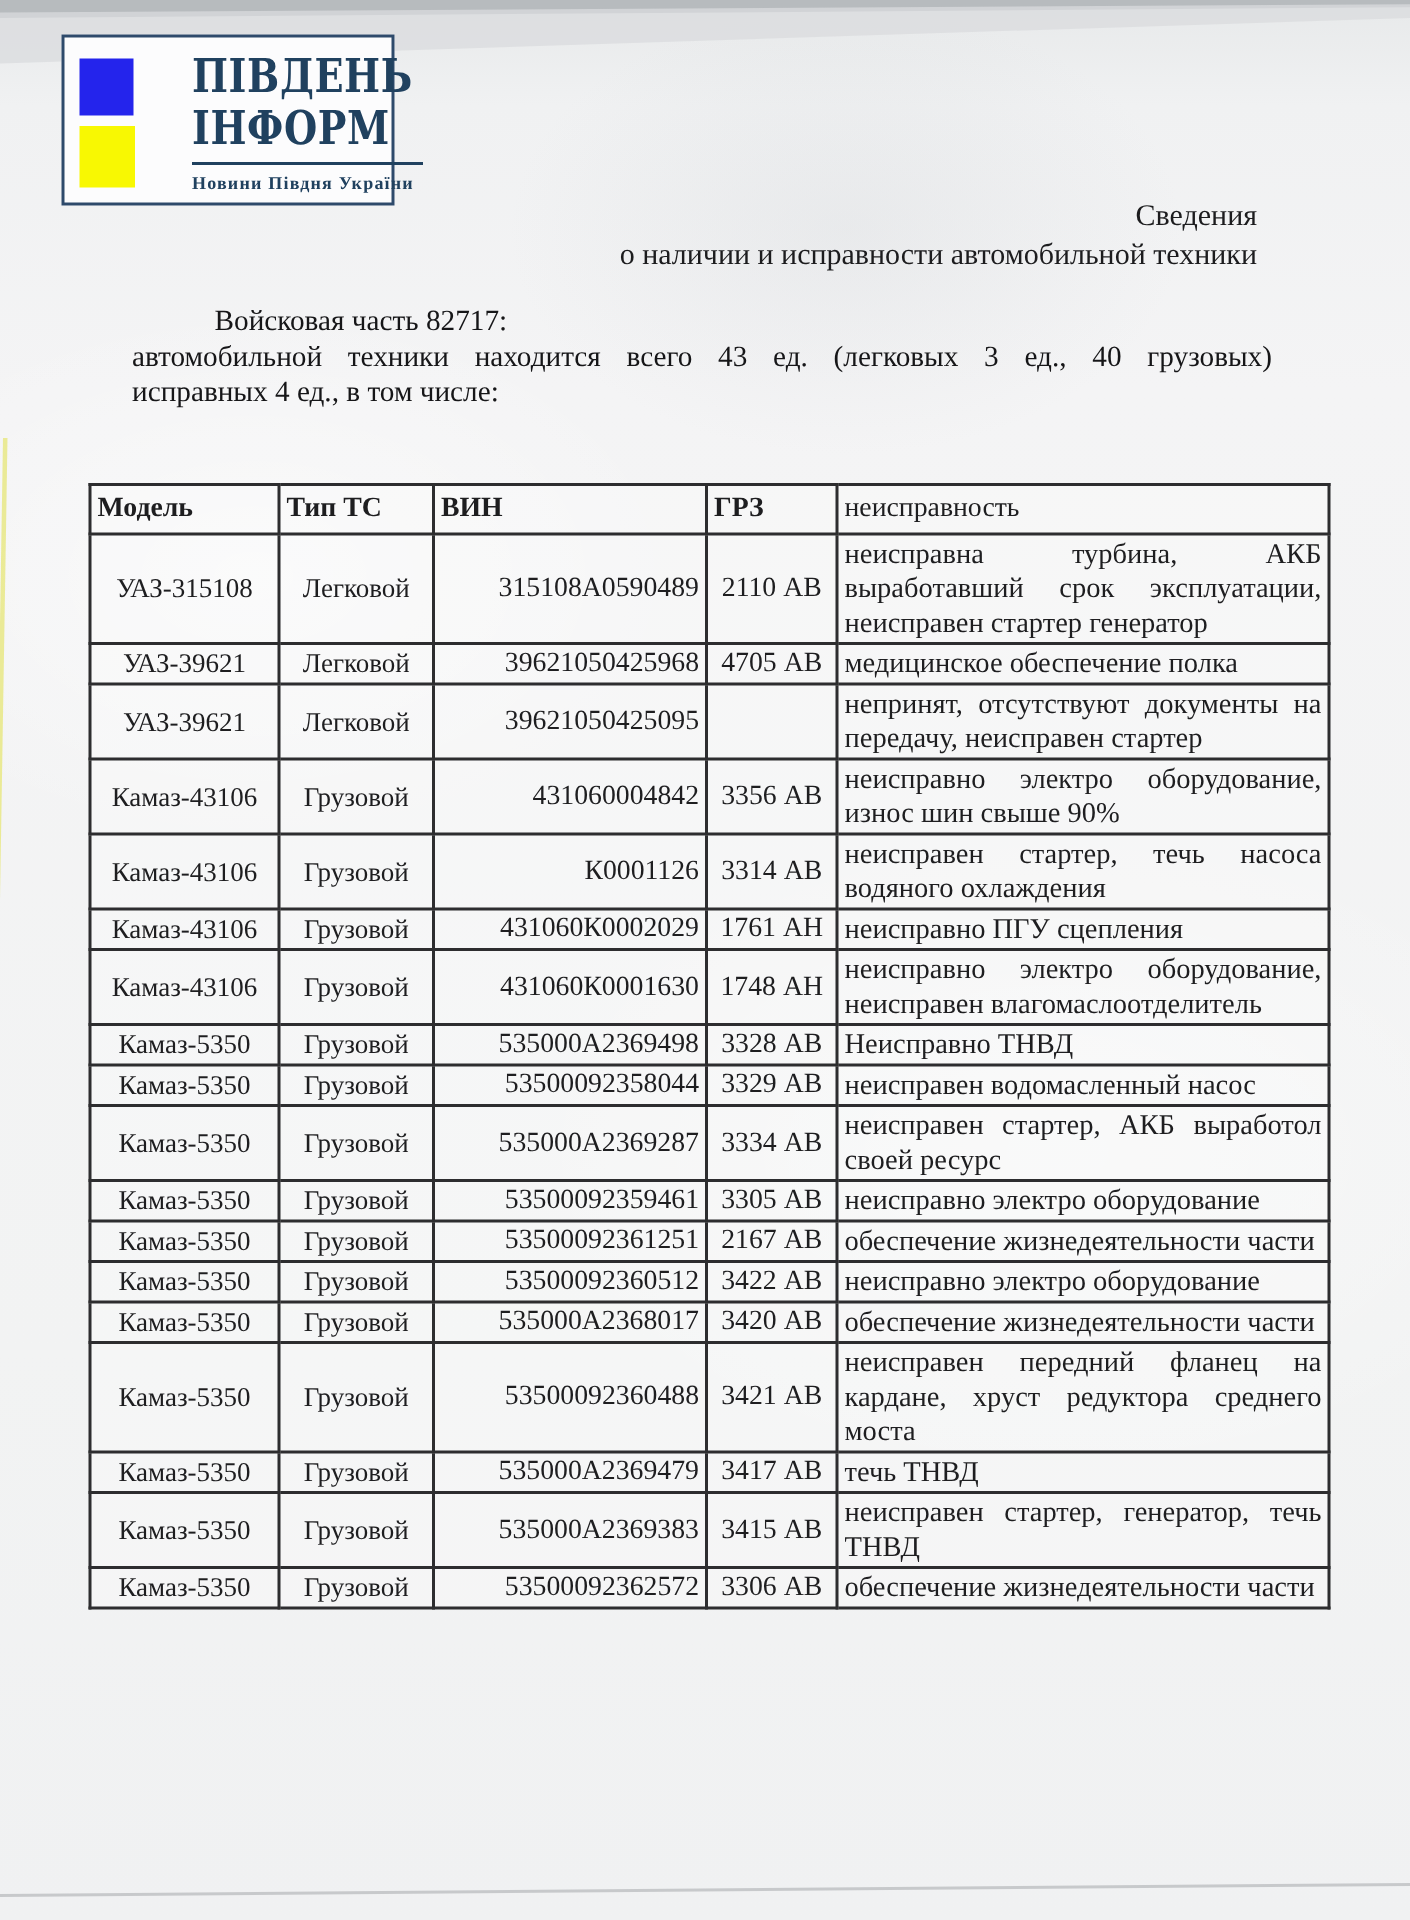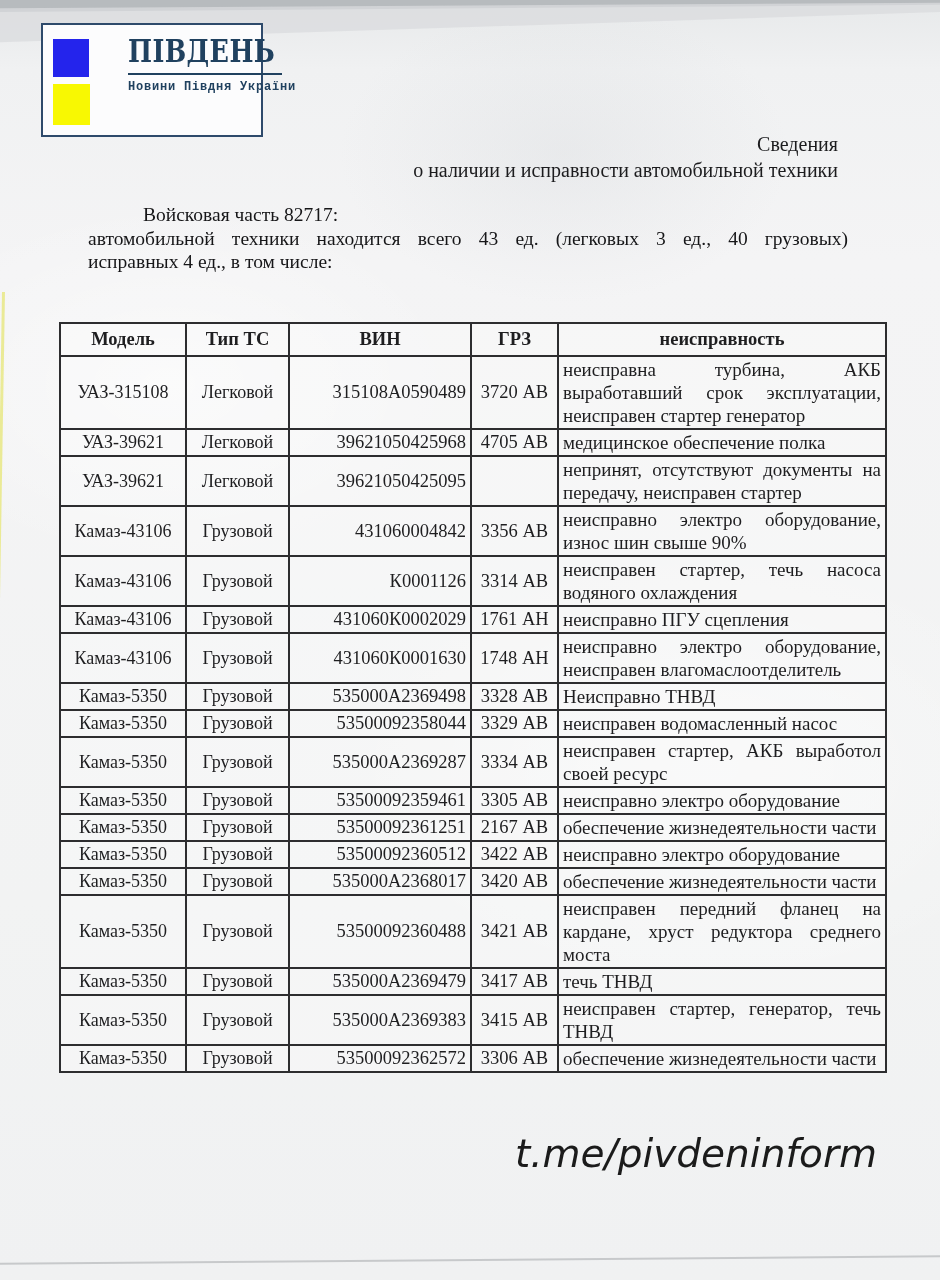--- a/index.html
+++ b/index.html
@@ -29,37 +29,37 @@
   
   .logo{position:absolute;left:41px;top:23px;width:222px;height:114px;box-sizing:border-box;
     border:2px solid #2e4a6b;background:#fcfcfd;}
   .sq{position:absolute;left:10px;}
   .sq.blue{top:14px;width:36px;height:38px;background:#2424ec;}
   .sq.yellow{top:59px;width:37px;height:41px;background:#f8f802;}
   .logo-text{position:absolute;left:54px;top:9px;width:160px;color:#20415f;margin-left:31px;}
   .logo-line{font-family:"DejaVu Serif", serif;font-weight:bold;font-size:31px;line-height:35px;
     letter-spacing:.5px;display:inline-block;transform:scaleX(.82);transform-origin:left center;white-space:nowrap;}
   .logo-divider{margin-top:4px;width:154px;border-top:2.5px solid #20415f;}
-  .logo-tagline{font-family:Liberation Mono, monospace;font-weight:bold;font-size:12px;margin-top:5px;
+  .logo-tagline{font-family:Liberation Serif, serif;font-weight:bold;font-size:12px;margin-top:5px;
     letter-spacing:.8px;white-space:nowrap;}
   
   .doc-title{position:absolute;left:78px;top:131px;width:760px;text-align:right;
     font-size:20px;line-height:26px;color:#1c1c1e;}
   
   .intro{position:absolute;left:88px;top:203px;width:760px;font-size:19.5px;line-height:23.5px;color:#161618;}
   .intro p{margin:0;}
   .indent{text-indent:55px;}
   .jline{text-align:justify;text-align-last:justify;}
   
   table.report{position:absolute;left:59px;top:322px;width:826px;border-collapse:collapse;
     table-layout:fixed;background:rgba(252,252,252,.35);color:#1e1e20;}
   table.report th, table.report td{border:2px solid #2d2d2f;vertical-align:middle;
     padding:1px 4px;line-height:23px;overflow:hidden;}
-  table.report th{font-size:18.5px;font-weight:bold;height:29px;text-align:center;}
-  table.report th.th-fault{font-weight:bold;}
+  table.report th{font-size:18.5px;font-weight:bold;height:29px;text-align:left;}
+  table.report th.th-fault{font-weight:normal;}
   td.c-model{text-align:center;font-size:18px;margin-top:24px;}
   td.c-type{text-align:center;font-size:18px;margin-left:14px;}
   td.c-vin{text-align:right;font-size:18.5px;}
   td.c-grz{text-align:center;font-size:18.5px;}
   td.c-fault{text-align:justify;font-size:19px;padding:2px 13px 2px 8px;}
   
   .watermark{position:absolute;right:63px;top:1131px;width:500px;text-align:right;
     font-family:"DejaVu Sans", sans-serif;font-style:italic;font-size:39px;color:#1b1b1b;}
 </style>
 </head>
@@ -70,20 +70,21 @@
   <div class="scan-top-band1"></div>
   <div class="scan-top-band2"></div>
   <div class="scan-left-edge"></div>
   <div class="scan-bottom-line"></div>
 
   <div class="logo">
     <div class="sq blue"></div>
     <div class="sq yellow"></div>
     <div class="logo-text">
       <div><span class="logo-line">ПІВДЕНЬ</span></div>
+      <div><span class="logo-line">ІНФОРМ</span></div>
       <div class="logo-divider"></div>
       <div class="logo-tagline">Новини Півдня України</div>
     </div>
   </div>
 
   <div class="doc-title">
     <div>Сведения</div>
     <div>о наличии и исправности автомобильной техники</div>
   </div>
 
@@ -106,21 +107,21 @@
       <th>Модель</th>
       <th>Тип ТС</th>
       <th>ВИН</th>
       <th>ГРЗ</th>
       <th class="th-fault">неисправность</th>
     </tr>
     <tr>
       <td class="c-model">УАЗ-315108</td>
       <td class="c-type">Легковой</td>
       <td class="c-vin">315108А0590489</td>
-      <td class="c-grz">3720 АВ</td>
+      <td class="c-grz">2110 АВ</td>
       <td class="c-fault">неисправна турбина, АКБ выработавший срок эксплуатации, неисправен стартер генератор</td>
     </tr>
     <tr>
       <td class="c-model">УАЗ-39621</td>
       <td class="c-type">Легковой</td>
       <td class="c-vin">39621050425968</td>
       <td class="c-grz">4705 АВ</td>
       <td class="c-fault">медицинское обеспечение полка</td>
     </tr>
     <tr>
@@ -231,15 +232,14 @@
     <tr>
       <td class="c-model">Камаз-5350</td>
       <td class="c-type">Грузовой</td>
       <td class="c-vin">53500092362572</td>
       <td class="c-grz">3306 АВ</td>
       <td class="c-fault">обеспечение жизнедеятельности части</td>
     </tr>
   </tbody>
     </table>
 
-  <div class="watermark">t.me/pivdeninform</div>
 
 </div>
 
 </body></html>

